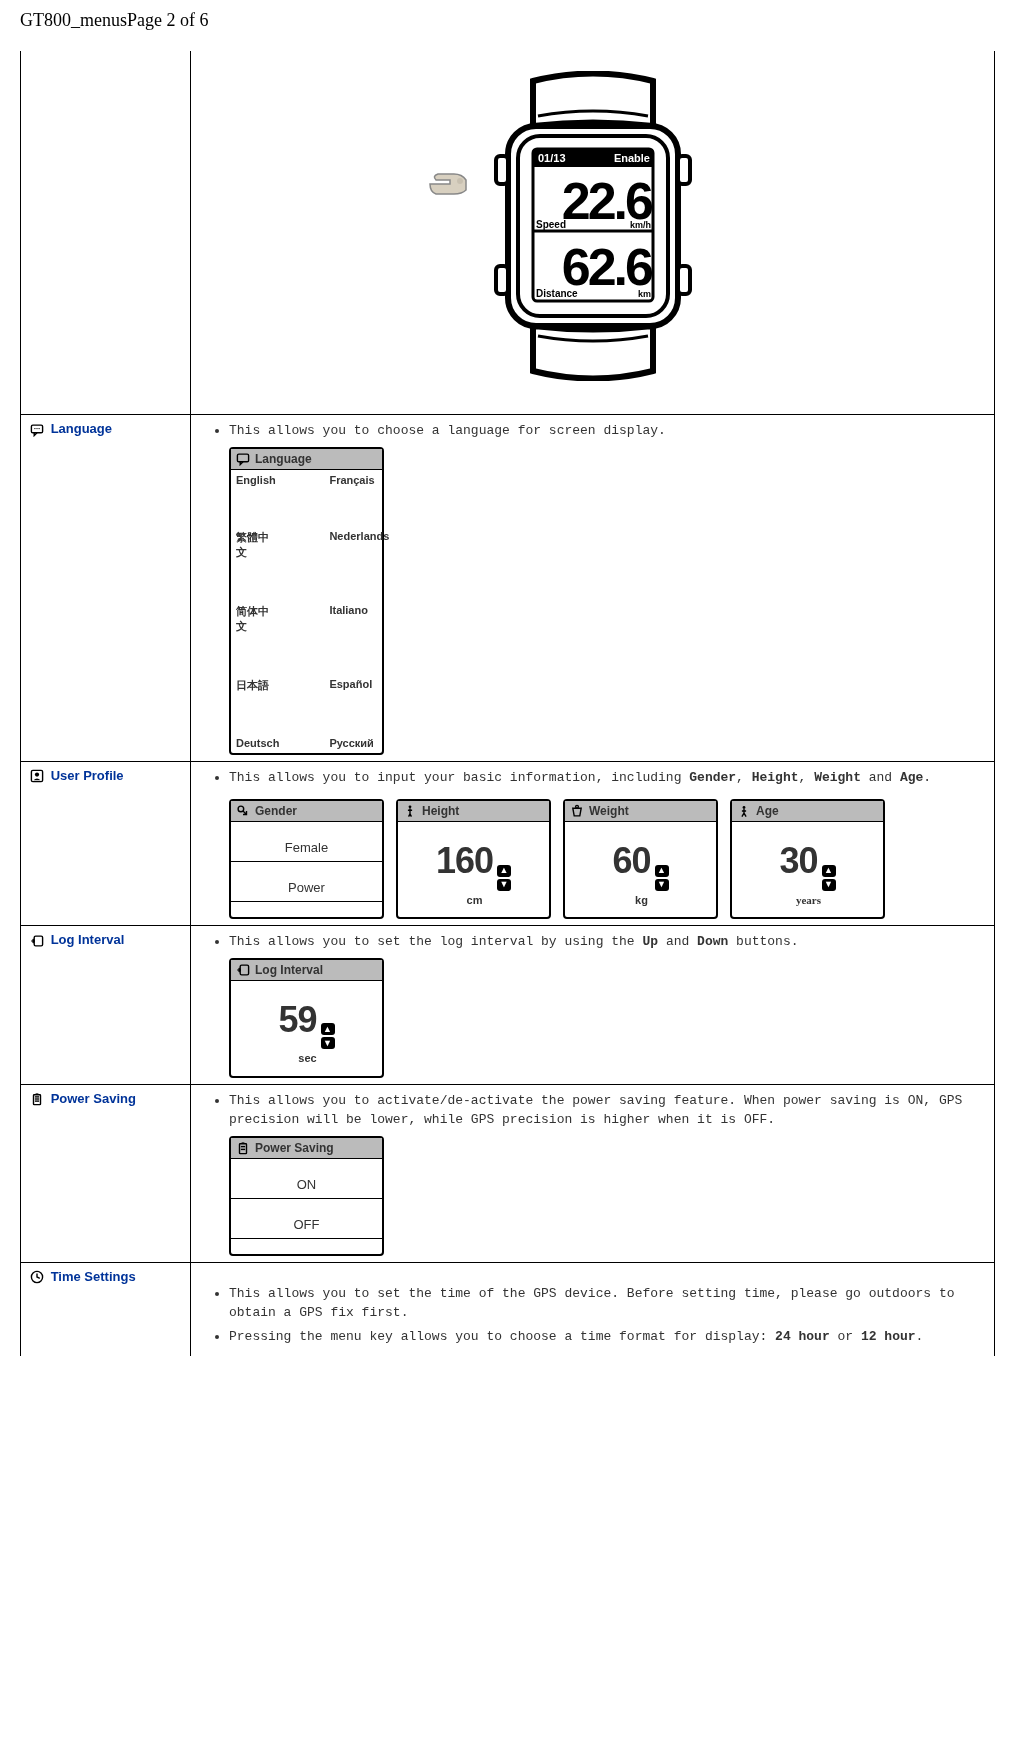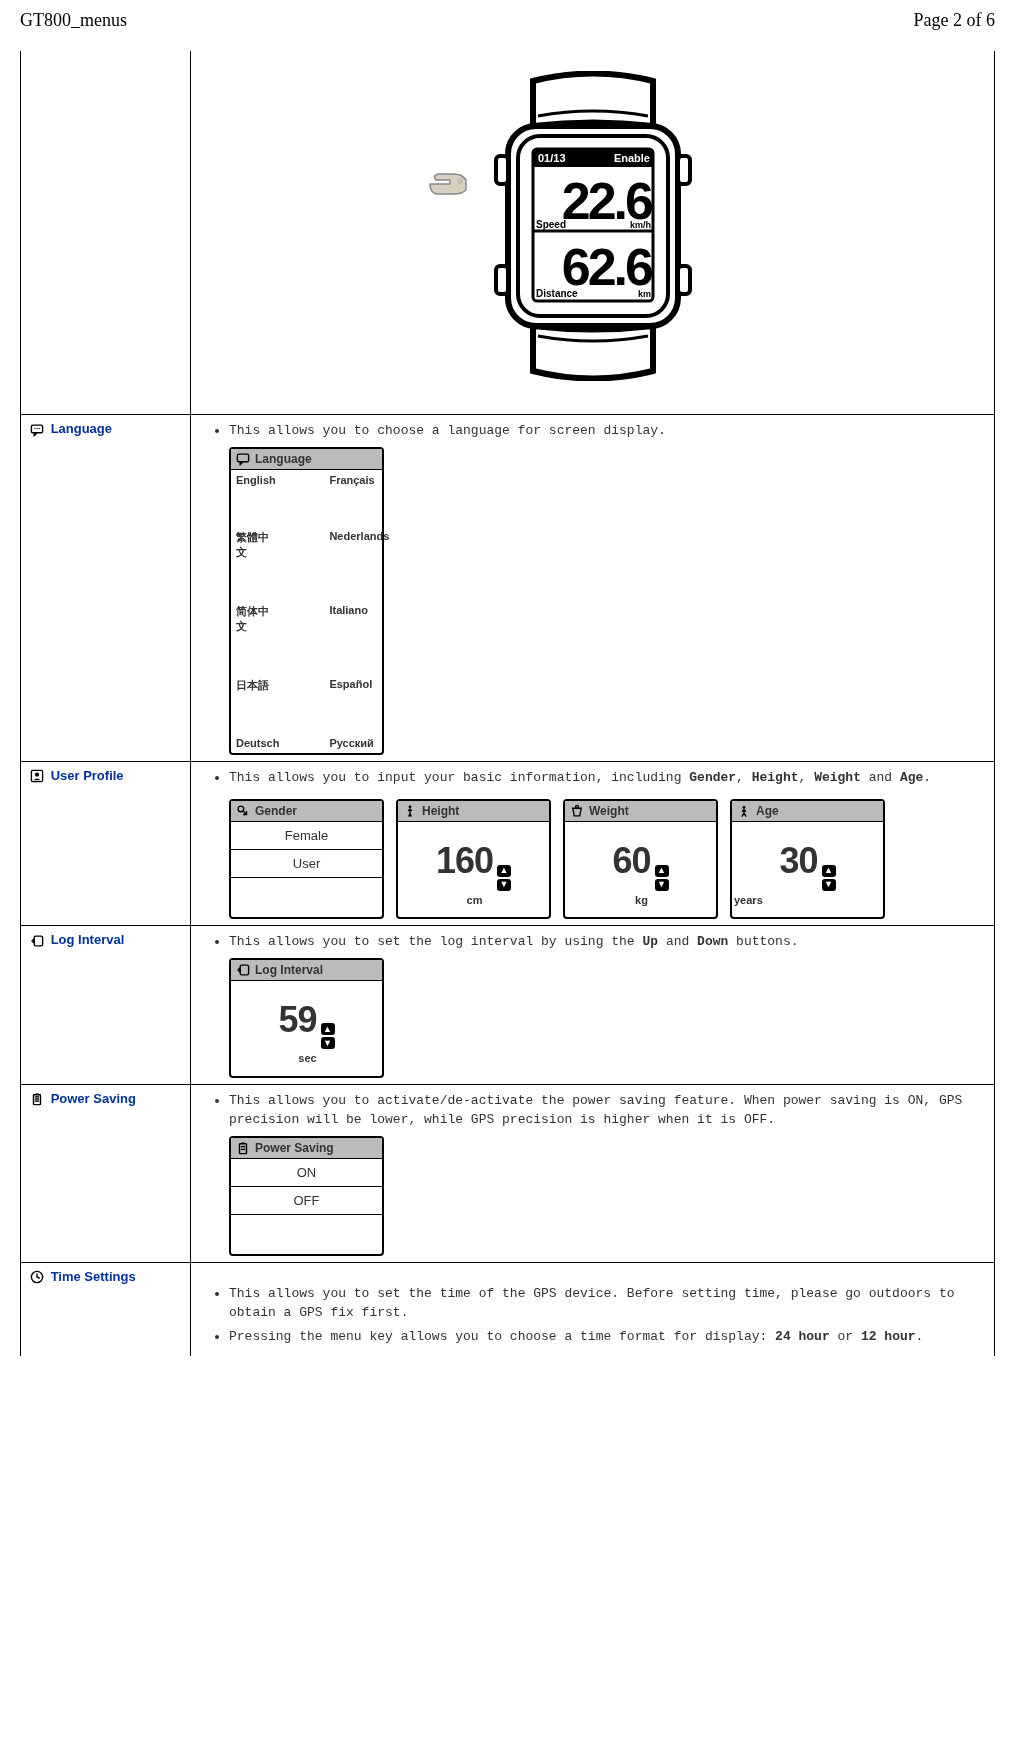--- a/index.html
+++ b/index.html
@@ -8,21 +8,20 @@
       font-size: 16px;
       width: 1015px;
       background: #fff;
       color: #000;
     }
     .page {
       padding: 10px 20px;
     }
     .header {
       display: flex;
-      justify-content: space-between;
       font-size: 18px;
       margin-bottom: 20px;
     }
     table.main {
       width: 100%;
       border-collapse: collapse;
     }
     table.main td {
       border: 1px solid #000;
       vertical-align: top;
@@ -87,21 +86,21 @@
       grid-template-columns: 1fr 1fr;
       font-size: 11px;
       font-weight: bold;
       padding: 2px 0;
       gap: 40px;
     }
     .lang-grid span { padding: 2px 5px; }
 
     .profile-row { display: flex; gap: 12px; margin-top: 6px; flex-wrap: nowrap;}
     .profile-row .mini-screen { width: 155px; height: 120px;}
-    .opt-row { border-bottom: 1px solid #000; padding: 6px 8px; font-size: 13px; text-align:center;}
+    .opt-row { border-bottom: 1px solid #000; padding: 6px 8px; font-size: 13px; text-align:center;margin-top:12px;}
     .big-val {
       display:flex;
       align-items: baseline;
       justify-content:center;
       padding: 18px 0;
       font-weight: bold;
     }
     .big-num { font-size: 36px; font-family: Arial, sans-serif; letter-spacing: -1px;}
     .unit { font-size: 11px; font-weight: bold; margin-left: 2px;}
     .spinner { margin-left: 4px; display:inline-flex; flex-direction:column; line-height: 0.6; font-size: 12px;}
@@ -228,21 +227,21 @@
         <div class="profile-row" style="padding-left:30px;">
           <div class="mini-screen">
             <div class="titlebar">
                   <svg class="ico" viewBox="0 0 20 20">
                     <circle cx="7" cy="7" r="4" fill="none" stroke="#000" stroke-width="2"></circle>
                     <path d="M10 10 L15 15 M15 10 L15 15 L10 15" stroke="#000" stroke-width="2" fill="none"></path>
                   </svg>
                   <span>Gender</span>
                 </div>
             <div class="opt-row">Female</div>
-            <div class="opt-row">User</div>
+            <div class="opt-row">Power</div>
             <div style="height:22px;"></div>
           </div>
           <div class="mini-screen">
             <div class="titlebar">
                   <svg class="ico" viewBox="0 0 20 20">
                     <circle cx="10" cy="4" r="2" fill="#000"></circle>
                     <path d="M10 6 L10 14 M7 9 L13 9 M8 18 L10 14 L12 18" stroke="#000" stroke-width="2" fill="none"></path>
                   </svg>
                   <span>Height</span>
                 </div>
@@ -280,21 +279,21 @@
                   </svg>
                   <span>Age</span>
                 </div>
             <div class="big-val">
                   <span class="big-num">30</span>
                   <span class="spinner">
                     <span>▲</span>
                     <span>▼</span>
                   </span>
                 </div>
-            <div style="margin-top:-18px;padding-bottom:6px;"><span class="unit">years</span></div>
+            <div style="text-align:center;margin-top:-18px;padding-bottom:6px;font-family:Liberation Serif, serif;"><span class="unit">years</span></div>
           </div>
         </div>
       </td>
     </tr>
 
     <tr>
       <td class="left-col">
         <svg class="ico icon-sm" viewBox="0 0 20 20">
               <rect x="6" y="3" width="12" height="14" rx="2" fill="none" stroke="#000" stroke-width="2"></rect>
               <path d="M2 10 L6 10 M4 7 L6 10 L4 13" stroke="#000" stroke-width="2" fill="none"></path>

